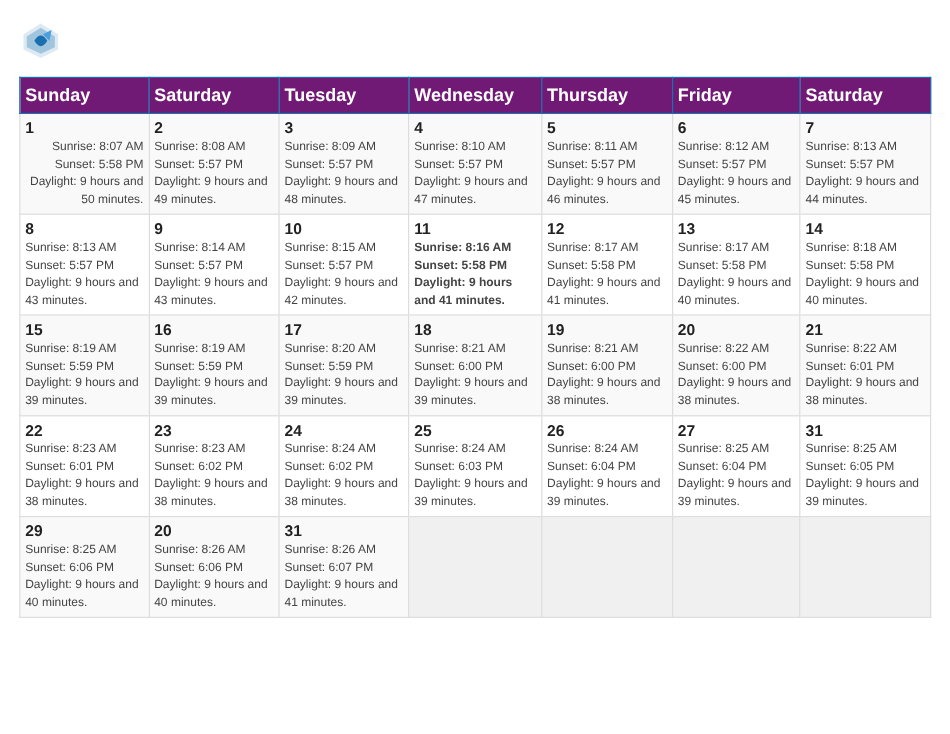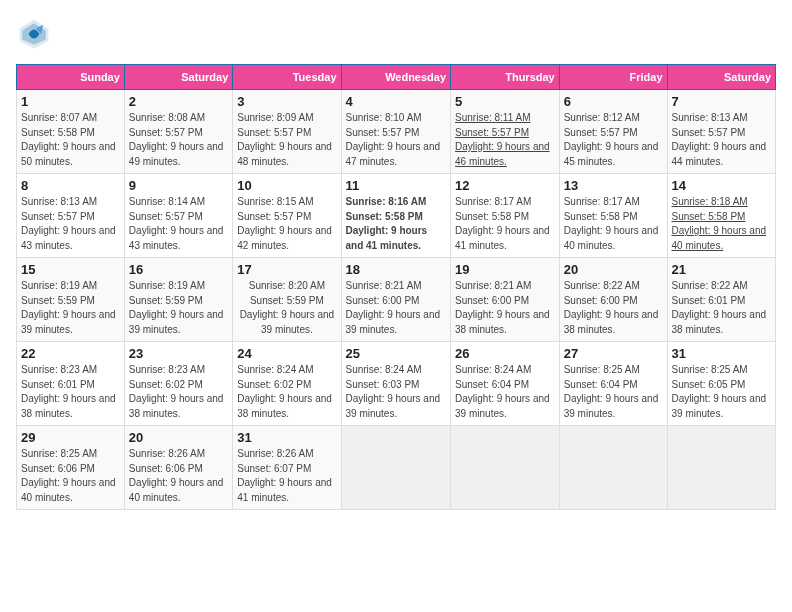--- a/index.html
+++ b/index.html
@@ -45,25 +45,25 @@
     .subtitle {
       font-size: 14px;
       color: #555;
     }
     table {
       width: 100%;
       border-collapse: collapse;
       font-size: 10.5px;
     }
     thead tr th {
-      background: #ec4899;
+      background: #701a75;
       color: #fff;
       padding: 6px 4px;
-      text-align: right;
-      font-size: 11px;
+      text-align: left;
+      font-size: 15px;
       font-weight: bold;
       border: 1px solid #1a6faf;
     }
     tbody tr td {
       border: 1px solid #ddd;
       vertical-align: top;
       padding: 4px;
       width: 113px;
       min-height: 80px;
       background: #fff;
@@ -118,21 +118,21 @@
         <th>Wednesday</th>
         <th>Thursday</th>
         <th>Friday</th>
         <th>Saturday</th>
       </tr>
   </thead>
   <tbody id="calendar-body">
       <tr>
         <td>
           <span class="day-num">1</span>
-          <div class="day-info" style="white-space: pre-line;">Sunrise: 8:07 AM
+          <div class="day-info" style="white-space: pre-line; text-align: right;">Sunrise: 8:07 AM
 Sunset: 5:58 PM
 Daylight: 9 hours and 50 minutes.</div>
         </td>
         <td>
           <span class="day-num">2</span>
           <div class="day-info" style="white-space: pre-line;">Sunrise: 8:08 AM
 Sunset: 5:57 PM
 Daylight: 9 hours and 49 minutes.</div>
         </td>
         <td>
@@ -142,21 +142,21 @@
 Daylight: 9 hours and 48 minutes.</div>
         </td>
         <td>
           <span class="day-num">4</span>
           <div class="day-info" style="white-space: pre-line;">Sunrise: 8:10 AM
 Sunset: 5:57 PM
 Daylight: 9 hours and 47 minutes.</div>
         </td>
         <td>
           <span class="day-num">5</span>
-          <div class="day-info" style="white-space: pre-line; text-decoration: underline;">Sunrise: 8:11 AM
+          <div class="day-info" style="white-space: pre-line;">Sunrise: 8:11 AM
 Sunset: 5:57 PM
 Daylight: 9 hours and 46 minutes.</div>
         </td>
         <td>
           <span class="day-num">6</span>
           <div class="day-info" style="white-space: pre-line;">Sunrise: 8:12 AM
 Sunset: 5:57 PM
 Daylight: 9 hours and 45 minutes.</div>
         </td>
         <td>
@@ -198,41 +198,41 @@
 Daylight: 9 hours and 41 minutes.</div>
         </td>
         <td>
           <span class="day-num">13</span>
           <div class="day-info" style="white-space: pre-line;">Sunrise: 8:17 AM
 Sunset: 5:58 PM
 Daylight: 9 hours and 40 minutes.</div>
         </td>
         <td>
           <span class="day-num">14</span>
-          <div class="day-info" style="white-space: pre-line; text-decoration: underline;">Sunrise: 8:18 AM
+          <div class="day-info" style="white-space: pre-line;">Sunrise: 8:18 AM
 Sunset: 5:58 PM
 Daylight: 9 hours and 40 minutes.</div>
         </td>
       </tr>
       <tr>
         <td>
           <span class="day-num">15</span>
           <div class="day-info" style="white-space: pre-line;">Sunrise: 8:19 AM
 Sunset: 5:59 PM
 Daylight: 9 hours and 39 minutes.</div>
         </td>
         <td>
           <span class="day-num">16</span>
           <div class="day-info" style="white-space: pre-line;">Sunrise: 8:19 AM
 Sunset: 5:59 PM
 Daylight: 9 hours and 39 minutes.</div>
         </td>
         <td>
           <span class="day-num">17</span>
-          <div class="day-info" style="white-space: pre-line; text-align: center;">Sunrise: 8:20 AM
+          <div class="day-info" style="white-space: pre-line;">Sunrise: 8:20 AM
 Sunset: 5:59 PM
 Daylight: 9 hours and 39 minutes.</div>
         </td>
         <td>
           <span class="day-num">18</span>
           <div class="day-info" style="white-space: pre-line;">Sunrise: 8:21 AM
 Sunset: 6:00 PM
 Daylight: 9 hours and 39 minutes.</div>
         </td>
         <td>

